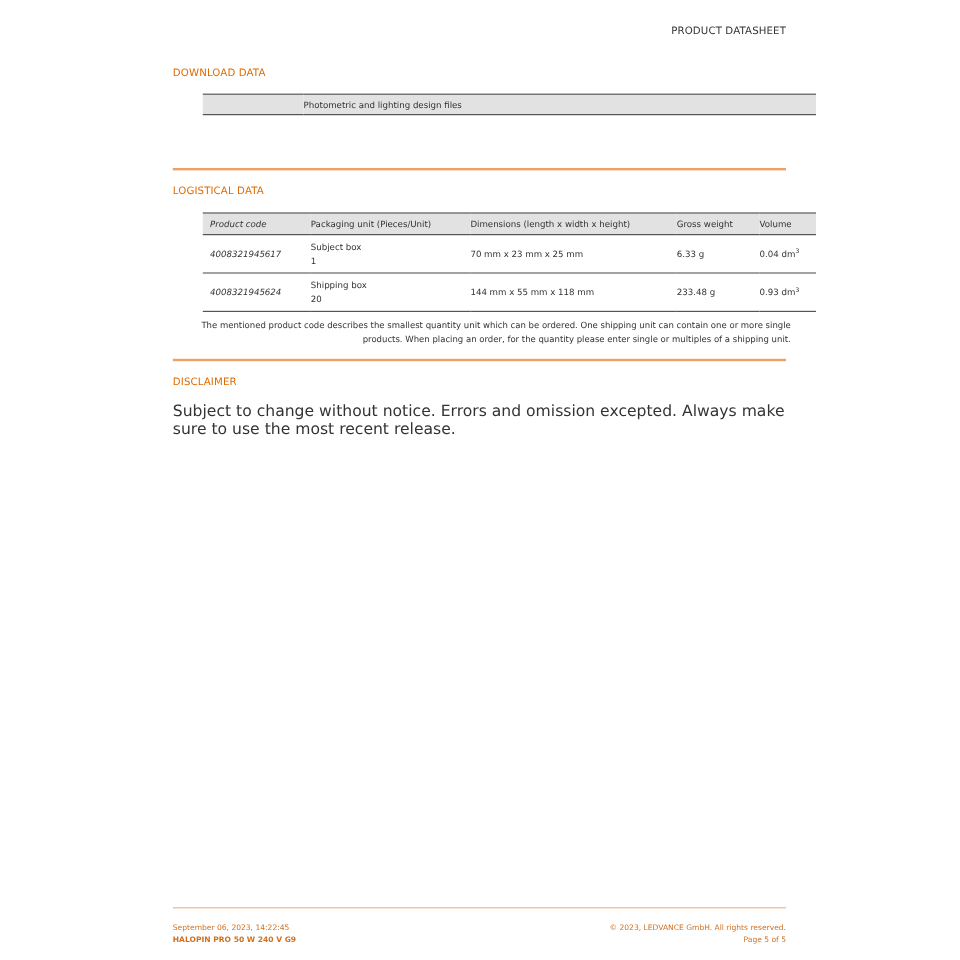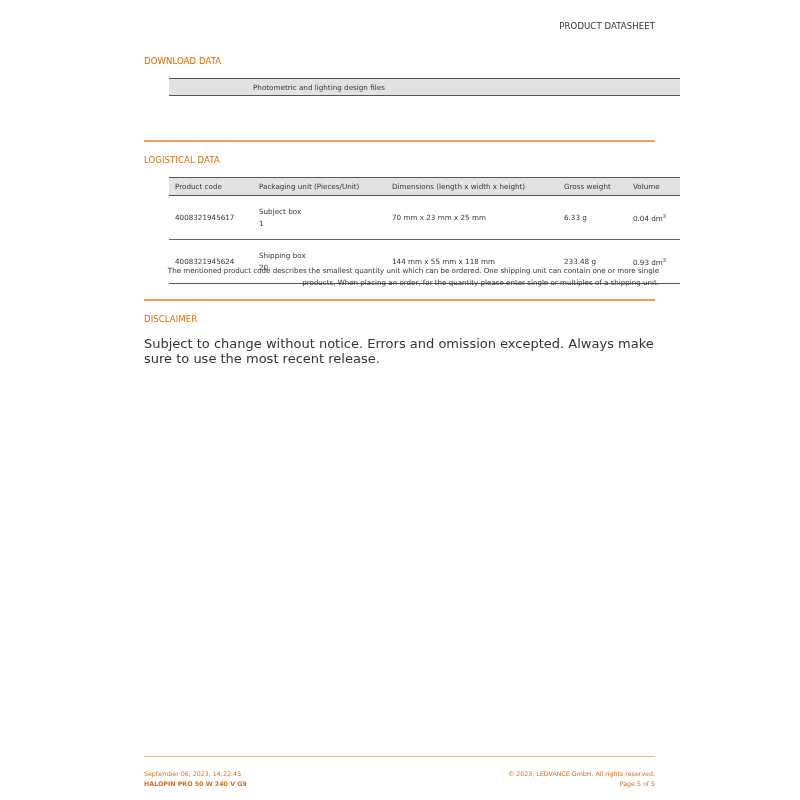--- a/index.html
+++ b/index.html
@@ -20,23 +20,23 @@
       position: absolute; left: 0; width: 511px; height: 2px; background: #f0a060;
     }
     .tbl { position: absolute; left: 0; width: 511px; border-collapse: collapse; font-size: 7.2px; color: #333; margin-left: 25px; }
     .tbl td, .tbl th { padding: 0; text-align: left; font-weight: normal; vertical-align: middle; }
     .dl-table { top: 78px; }
     .dl-head { background: #e2e2e2; height: 17px; border-top: 1.5px solid #555; border-bottom: 1.5px solid #555; }
     .dl-row { height: 32px; border-bottom: 1.5px solid #555; }
     .icon-cell { width: 74px; padding-left: 10px !important; }
     .lg-table { top: 177px; }
     .lg-head { background: #e2e2e2; height: 18px; border-top: 1.5px solid #555; border-bottom: 1.5px solid #555; }
-    .lg-row { height: 44px; border-bottom: 1px solid #666; }
+    .lg-row { height: 32px; border-bottom: 1px solid #666; }
     .lg-row.last { border-bottom: 1.5px solid #555; }
-    .c1 { width: 84px; padding-left: 6px !important; }
+    .c1 { width: 84px; padding-left: 6px !important; font-style: italic; }
     .c2 { width: 133px; }
     .c3 { width: 172px; }
     .c4 { width: 69px; }
     .note { position: absolute; left: 0; top: 265px; width: 515px; font-size: 7.1px; line-height: 11.5px; color: #333; text-align: right; }
     .disclaimer-text { position: absolute; left: 0; top: 336px; font-size: 13px; color: #333; }
     .footer-rule { position: absolute; left: 0; top: 756px; width: 511px; height: 1px; background: #e8b88a; }
     .footer { position: absolute; font-size: 6.3px; color: #d07020; line-height: 10px; }
     .footer.left { left: 0; top: 769px; }
     .footer.right { right: 0; top: 769px; text-align: right; }
     .footer .bold { font-weight: bold; }

